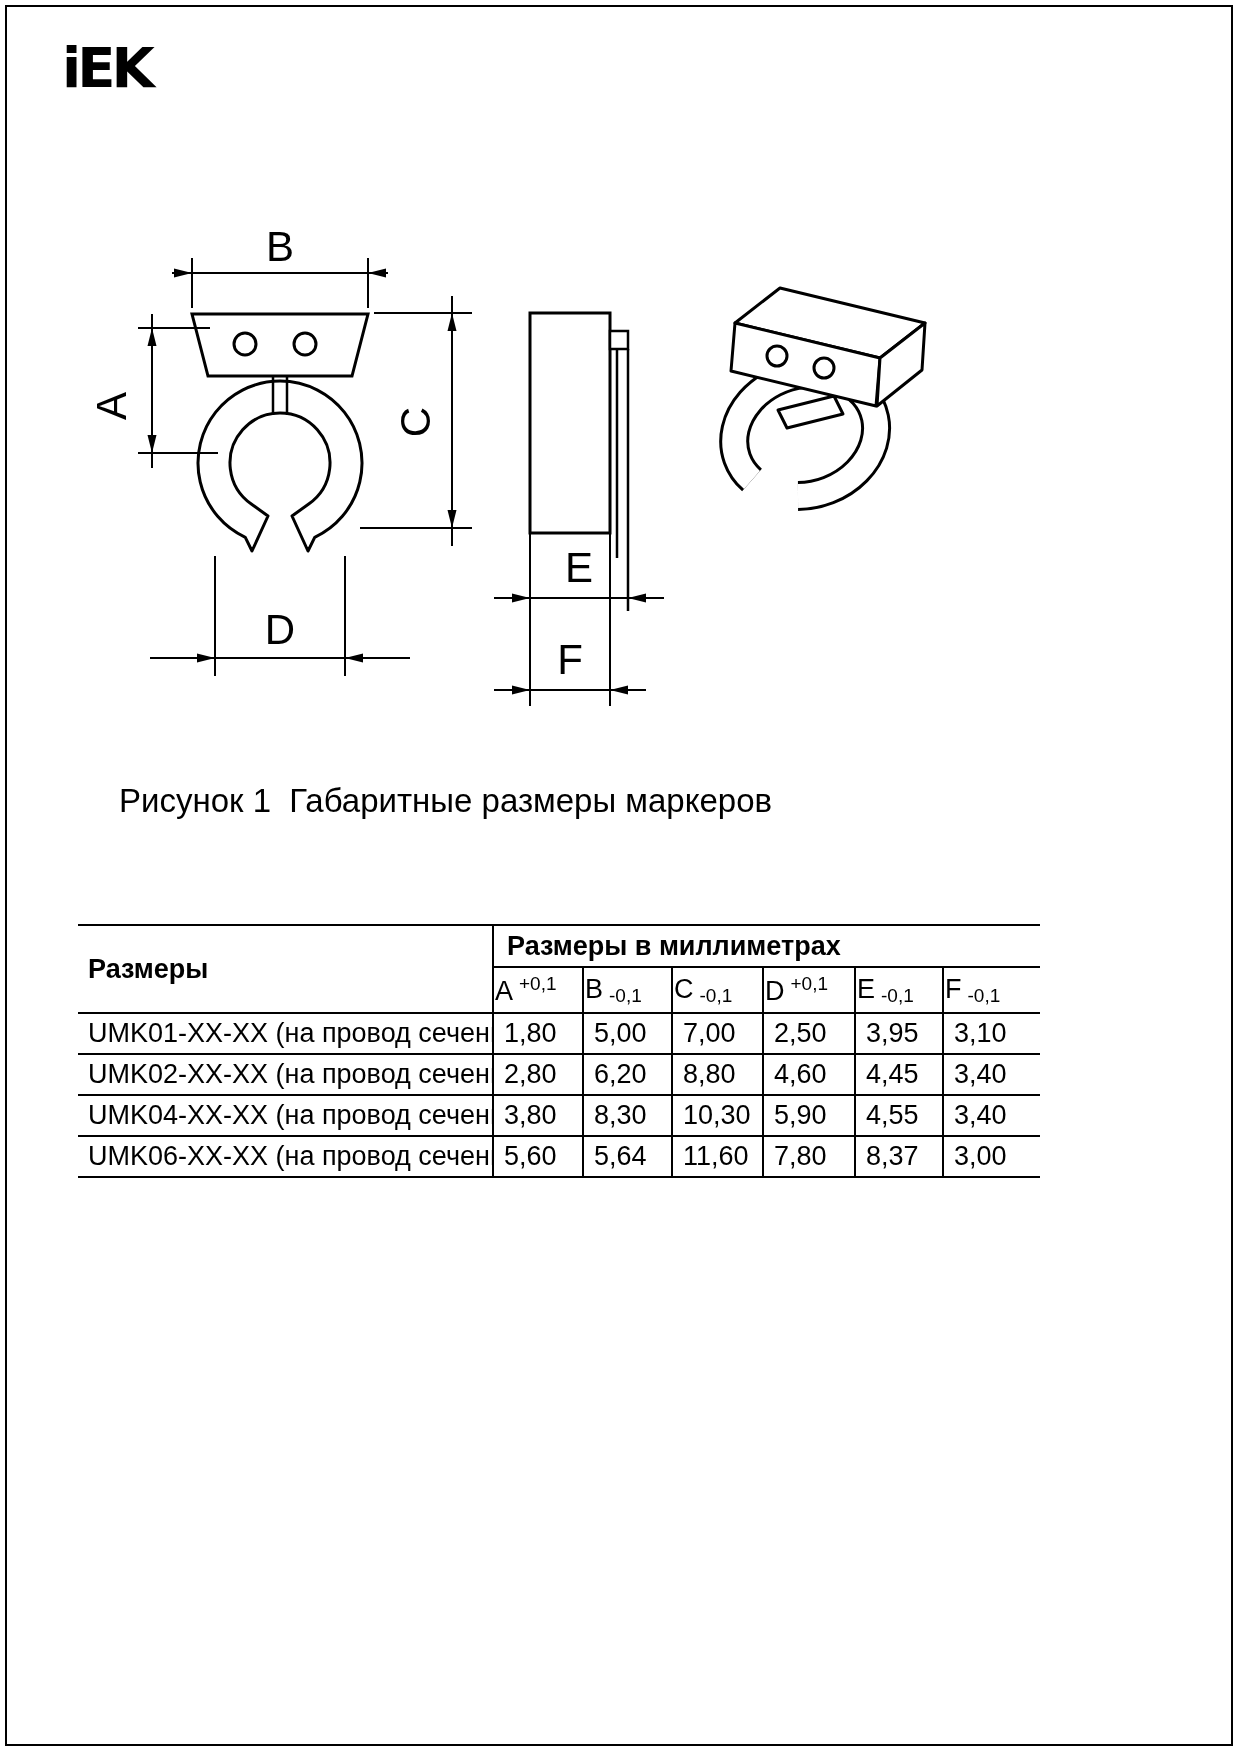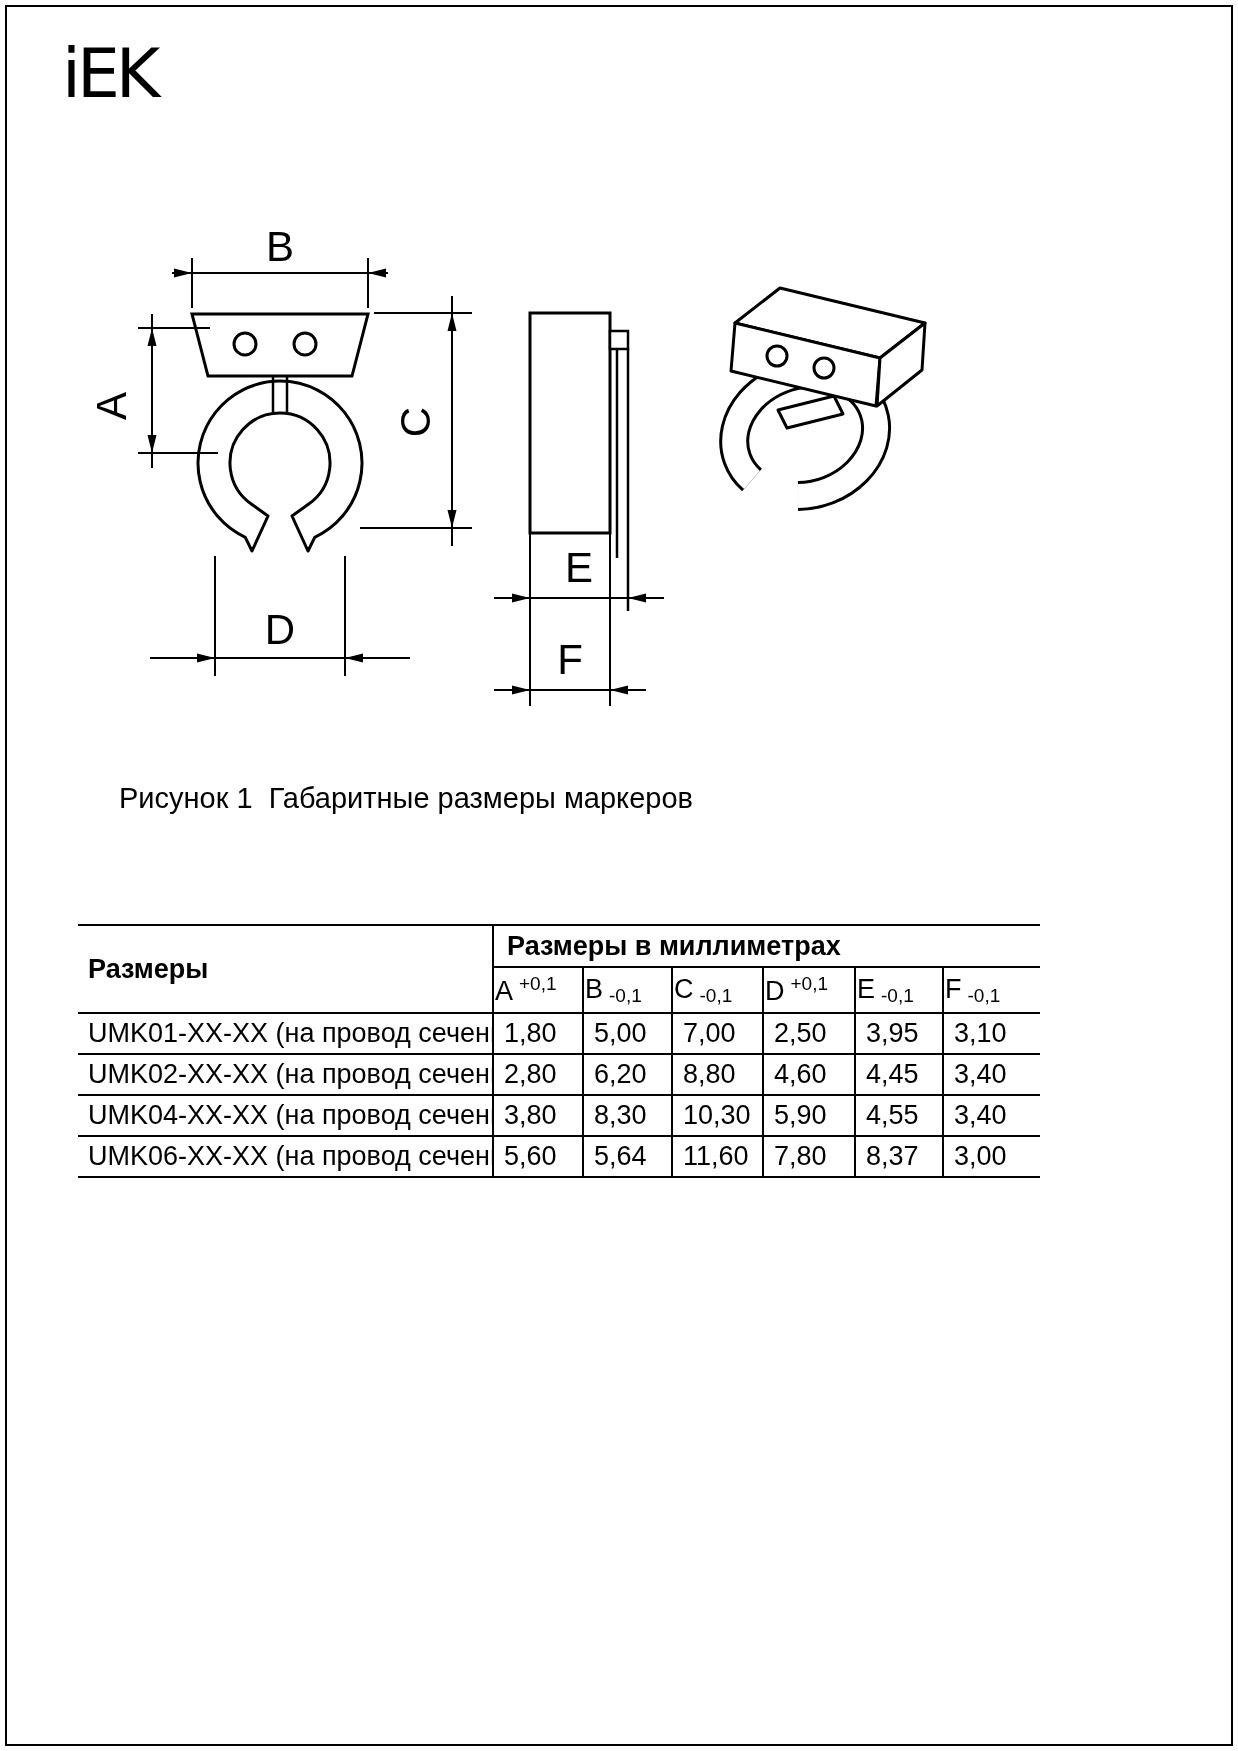--- a/index.html
+++ b/index.html
@@ -10,29 +10,29 @@
     overflow:hidden;
   }
   .frame {
     position:absolute; inset:5px;
     border:2px solid #000;
     pointer-events:none;
   }
   .logo {
     position:absolute; left:62px; top:40px;
     font-family:"DejaVu Sans", sans-serif;
-    font-weight:normal; font-size:68px; letter-spacing:-4px;
+    font-weight:bold; font-size:56px; letter-spacing:-4px;
     line-height:1;
   }
   .drawing {
     position:absolute; left:80px; top:228px;
   }
   .caption {
     position:absolute; left:119px; top:782px;
-    font-size:29px; white-space:pre;
+    font-size:33px; white-space:pre;
   }
   table.dims {
     position:absolute; left:78px; top:924px;
     width:962px; border-collapse:collapse; table-layout:fixed;
     font-size:27px;
   }
   table.dims th, table.dims td {
     border:2px solid #000;
     text-align:left; vertical-align:middle;
     padding:4px 10px;

